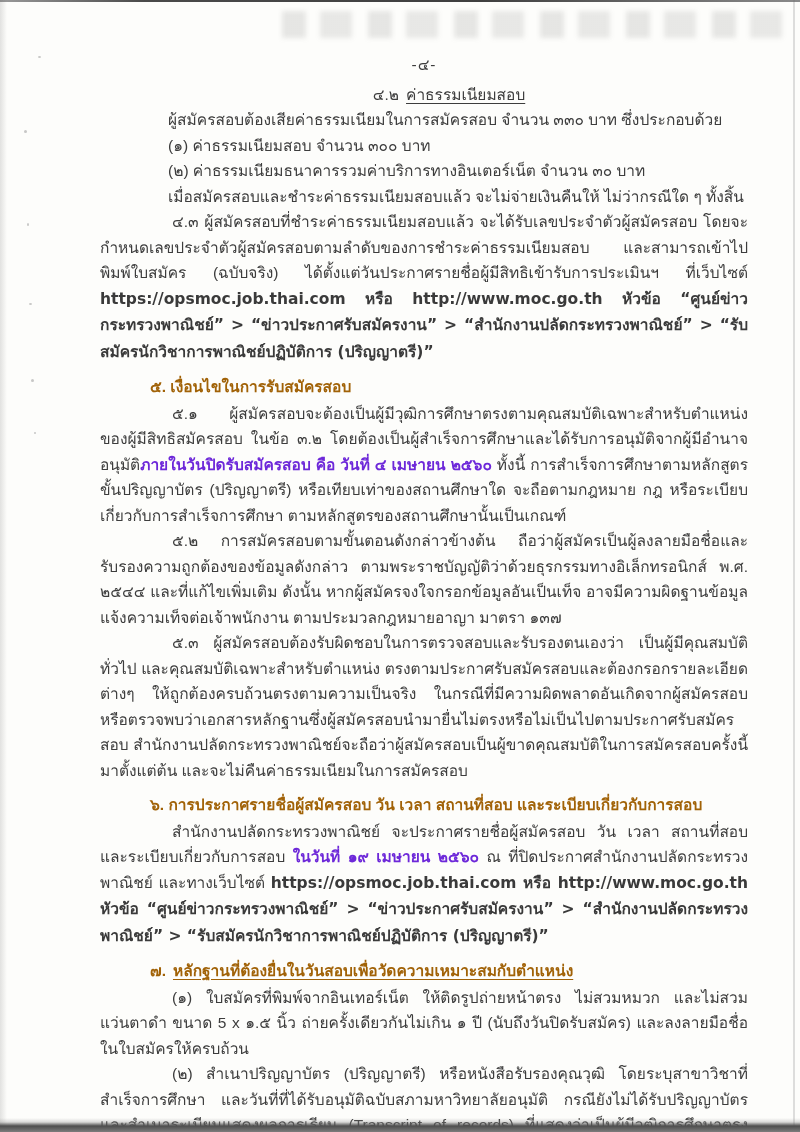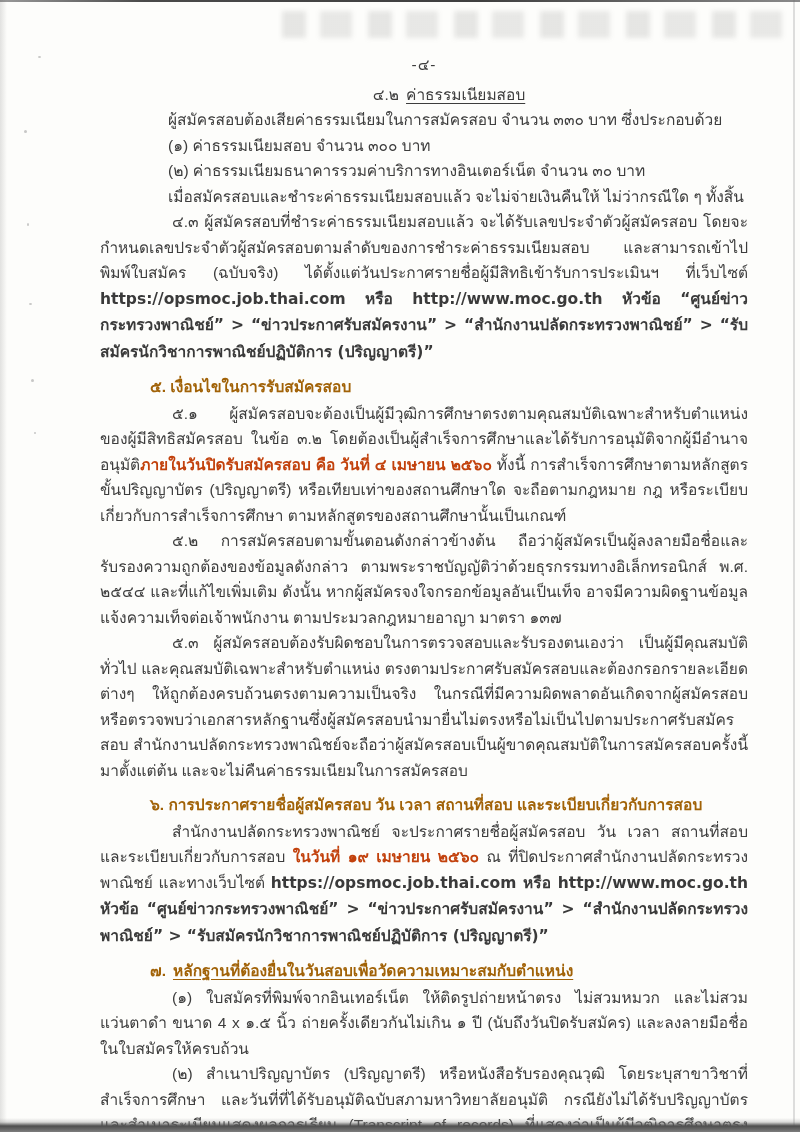--- a/index.html
+++ b/index.html
@@ -32,21 +32,21 @@
   .content{position:absolute;left:100px;top:52px;width:648px;
     font-size:15.5px;line-height:25.5px;text-align:justify;}
   .content p{margin:0;}
   .pageno{text-align:center;margin:0 0 10px 0;letter-spacing:1px;}
   .h42{margin:4px 0 0 50px !important;text-align:center;}
   .hn{margin-right:7px;}
   .u{text-decoration:underline;text-underline-offset:3px;}
   .sub{margin-left:68px;text-align:left;}
   .para{text-indent:72px;}
   .sec-h{font-weight:bold;color:#a16207;margin:9px 0 1px 50px !important;text-align:left;}
-  .b{font-weight:bold;color:#c2410c;}
+  .b{font-weight:bold;color:#6d28d9;}
   .m{font-family:"DejaVu Sans","Liberation Sans",sans-serif;font-weight:600;color:#3a3a3a;}
 </style>
 </head>
 <body>
 
 <div class="page">
 
   <div class="scan-top-edge"></div>
   <div class="ghost-band"></div>
   <div class="scan-left-edge"></div>
@@ -81,20 +81,20 @@
       <p class="para">๕.๓ ผู้สมัครสอบต้องรับผิดชอบในการตรวจสอบและรับรองตนเองว่า เป็นผู้มีคุณสมบัติทั่วไป และคุณสมบัติเฉพาะสำหรับตำแหน่ง ตรงตามประกาศรับสมัครสอบและต้องกรอกรายละเอียดต่างๆ ให้ถูกต้องครบถ้วนตรงตามความเป็นจริง ในกรณีที่มีความผิดพลาดอันเกิดจากผู้สมัครสอบ หรือตรวจพบว่าเอกสารหลักฐานซึ่งผู้สมัครสอบนำมายื่นไม่ตรงหรือไม่เป็นไปตามประกาศรับสมัครสอบ สำนักงานปลัดกระทรวงพาณิชย์จะถือว่าผู้สมัครสอบเป็นผู้ขาดคุณสมบัติในการสมัครสอบครั้งนี้มาตั้งแต่ต้น และจะไม่คืนค่าธรรมเนียมในการสมัครสอบ</p>
     </div>
 
     <div>
       <p class="sec-h">๖. การประกาศรายชื่อผู้สมัครสอบ วัน เวลา สถานที่สอบ และระเบียบเกี่ยวกับการสอบ</p>
       <p class="para"><span>สำนักงานปลัดกระทรวงพาณิชย์ จะประกาศรายชื่อผู้สมัครสอบ วัน เวลา สถานที่สอบ และระเบียบเกี่ยวกับการสอบ </span><span class="b">ในวันที่ ๑๙ เมษายน ๒๕๖๐</span><span> ณ ที่ปิดประกาศสำนักงานปลัดกระทรวงพาณิชย์ และทางเว็บไซต์ </span><span class="m">https://opsmoc.job.thai.com</span><span class="m"> หรือ </span><span class="m">http://www.moc.go.th</span><span class="m"> หัวข้อ </span><span class="m">“ศูนย์ข่าวกระทรวงพาณิชย์” &gt; “ข่าวประกาศรับสมัครงาน” &gt; “สำนักงานปลัดกระทรวงพาณิชย์” &gt; “รับสมัครนักวิชาการพาณิชย์ปฏิบัติการ (ปริญญาตรี)”</span></p>
     </div>
 
     <div>
       <p class="sec-h"><span class="hn">๗.</span><span class="u">หลักฐานที่ต้องยื่นในวันสอบเพื่อวัดความเหมาะสมกับตำแหน่ง</span></p>
-      <p class="para">(๑) ใบสมัครที่พิมพ์จากอินเทอร์เน็ต ให้ติดรูปถ่ายหน้าตรง ไม่สวมหมวก และไม่สวมแว่นตาดำ ขนาด 4 x ๑.๕ นิ้ว ถ่ายครั้งเดียวกันไม่เกิน ๑ ปี (นับถึงวันปิดรับสมัคร) และลงลายมือชื่อในใบสมัครให้ครบถ้วน</p>
+      <p class="para">(๑) ใบสมัครที่พิมพ์จากอินเทอร์เน็ต ให้ติดรูปถ่ายหน้าตรง ไม่สวมหมวก และไม่สวมแว่นตาดำ ขนาด 5 x ๑.๕ นิ้ว ถ่ายครั้งเดียวกันไม่เกิน ๑ ปี (นับถึงวันปิดรับสมัคร) และลงลายมือชื่อในใบสมัครให้ครบถ้วน</p>
       <p class="para">(๒) สำเนาปริญญาบัตร (ปริญญาตรี) หรือหนังสือรับรองคุณวุฒิ โดยระบุสาขาวิชาที่สำเร็จการศึกษา และวันที่ที่ได้รับอนุมัติฉบับสภามหาวิทยาลัยอนุมัติ กรณียังไม่ได้รับปริญญาบัตร และสำเนาระเบียนแสดงผลการเรียน (Transcript of records) ที่แสดงว่าเป็นผู้มีวุฒิการศึกษาตรงตามประกาศรับสมัคร จำนวนอย่างละ ๑ ฉบับ สำหรับปริญญาบัตรหรือระเบียนแสดงผลการเรียนที่ไม่ได้ระบุสาขาวิชา หรือวิชาเอก ให้แนบหนังสือรับรองหรือวิชาเอกที่สำเร็จการศึกษาด้วย โดยต้องสำเร็จการศึกษาและได้รับอนุมัติจากผู้มีอำนาจอนุมัติภายในวันปิดรับสมัครสอบ คือวันที่ ๔ เมษายน ๒๕๖๐ จำนวนอย่างละ ๑ ฉบับ</p>
     </div>
 
   </div>
 
   <div class="scan-bottom"></div>
 </div>
 
 </body></html>

